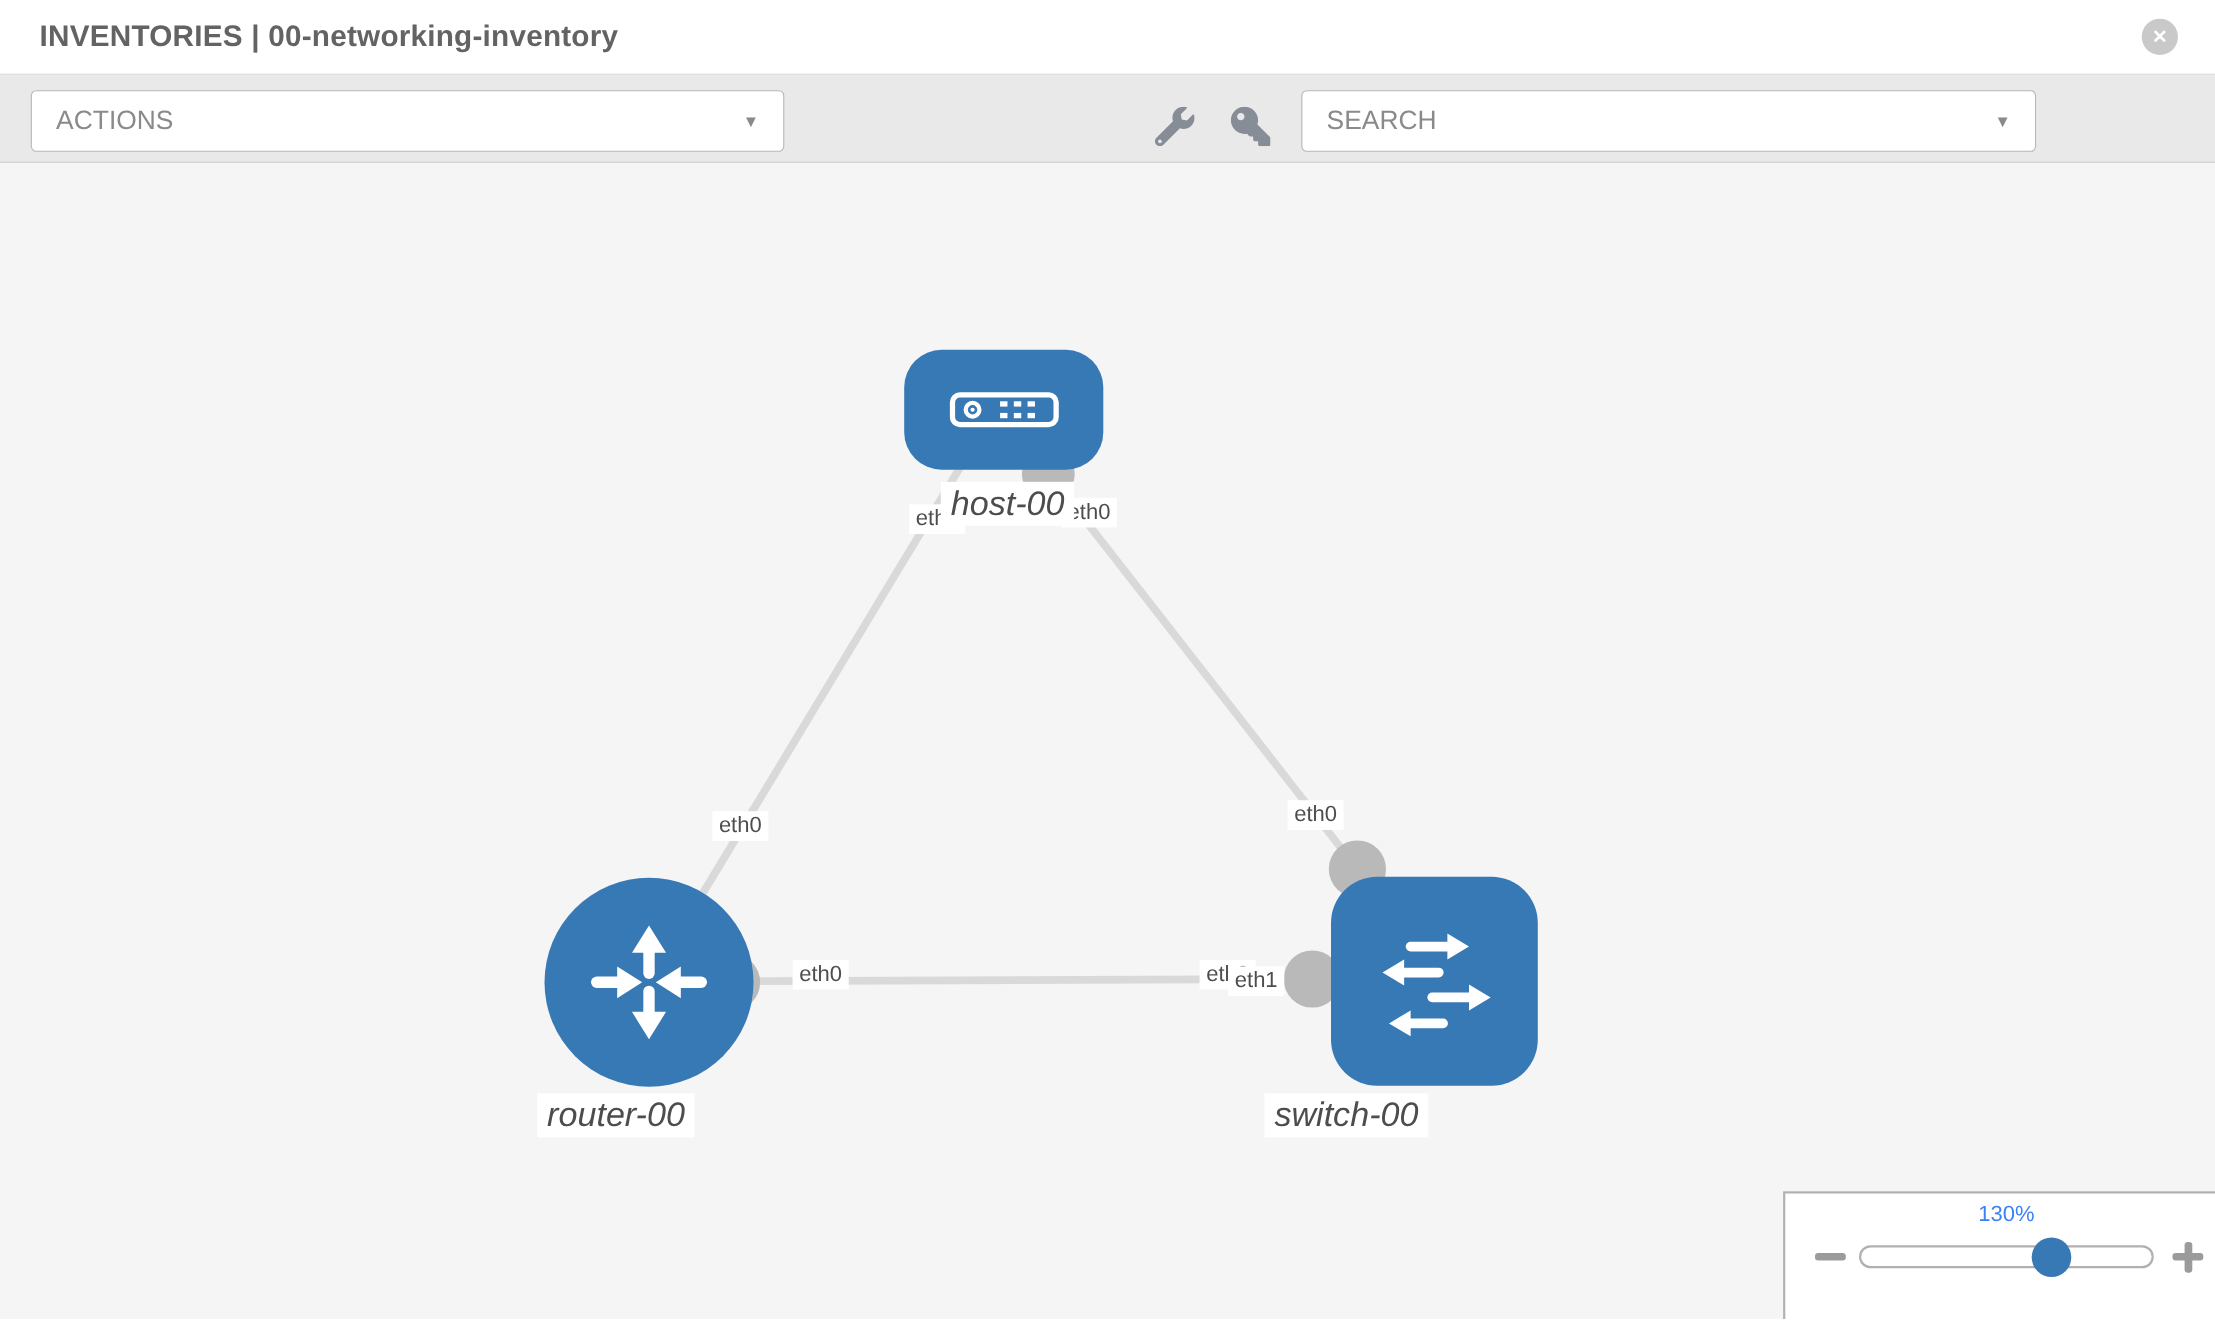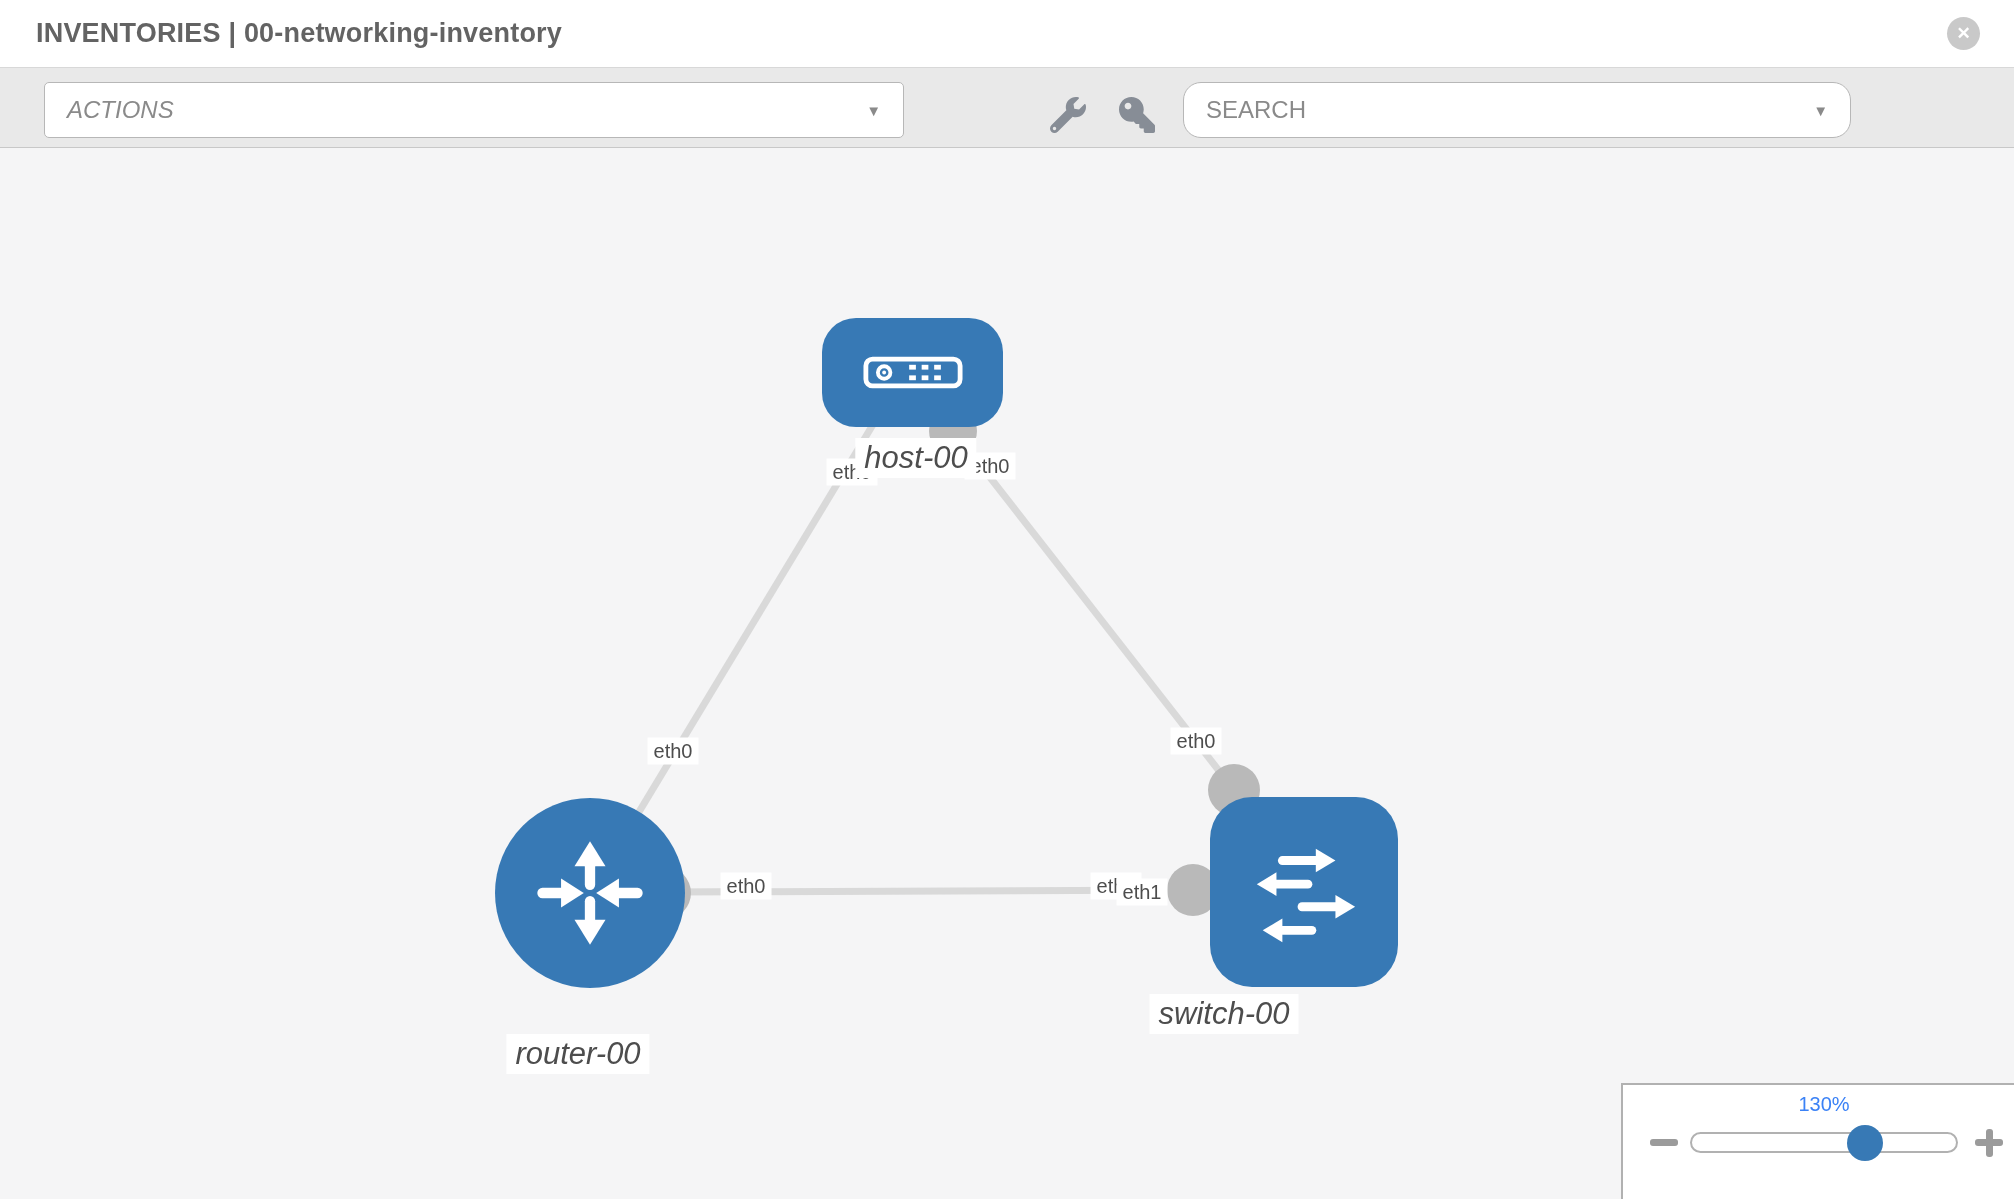--- a/index.html
+++ b/index.html
@@ -27,22 +27,22 @@
     border-bottom: 1px solid #c8c8c8;
   }
   .select-box {
     position: absolute; top: 14px; height: 56px;
     background: #ffffff; border: 1px solid #b7b7b7; border-radius: 5px;
     display: flex; align-items: center; justify-content: space-between;
     padding: 0 22px; cursor: pointer;
   }
   .select-box .select-label { font-size: 24px; color: #8a8a8a; }
   .select-box .caret { font-size: 15px; color: #8a8a8a; }
-  .actions-box { left: 44px; width: 860px; font-style: italic; }
-  .search-box  { left: 1183px; width: 668px; border-radius: 18px; }
+  .actions-box { left: 28px; width: 685px; }
+  .search-box  { left: 1183px; width: 668px; }
   .tool-icons { position: absolute; left: 1050px; top: 29px; display: flex; gap: 33px; }
   .tool-icons svg { width: 36px; height: 36px; cursor: pointer; }
 
   
   .canvas {
     position: relative; height: 1051px; background: #f5f5f6; overflow: hidden;
   }
   .links-svg { position: absolute; left: 0; top: 0; }
 
   .node { position: absolute; background: #3779b5; display: flex; align-items: center; justify-content: center; cursor: pointer; }
@@ -172,21 +172,21 @@
 
   <div class="lbl if-lbl" style="left:852px; top:324px;">eth0</div>
   <div class="lbl if-lbl" style="left:990px; top:318px;">eth0</div>
   <div class="lbl if-lbl" style="left:673px; top:603px;">eth0</div>
   <div class="lbl if-lbl" style="left:1196px; top:593px;">eth0</div>
   <div class="lbl if-lbl" style="left:746px; top:738px;">eth0</div>
   <div class="lbl if-lbl" style="left:1116px; top:738px;">eth0</div>
   <div class="lbl if-lbl" style="left:1142px; top:744px;">eth1</div>
 
   <div class="lbl node-lbl" style="left:916px; top:310px;">host-00</div>
-  <div class="lbl node-lbl" style="left:578px; top:866px;margin-top:40px;">router-00</div>
+  <div class="lbl node-lbl" style="left:560px; top:866px;">router-00</div>
   <div class="lbl node-lbl" style="left:1224px; top:866px;">switch-00</div>
 
   <div class="zoom-panel">
     <div class="zoom-value">130%</div>
     <div class="zoom-minus">
         <div class="bar-h"></div>
       </div>
     <div class="zoom-track"></div>
     <div class="zoom-handle"></div>
     <div class="zoom-plus">

